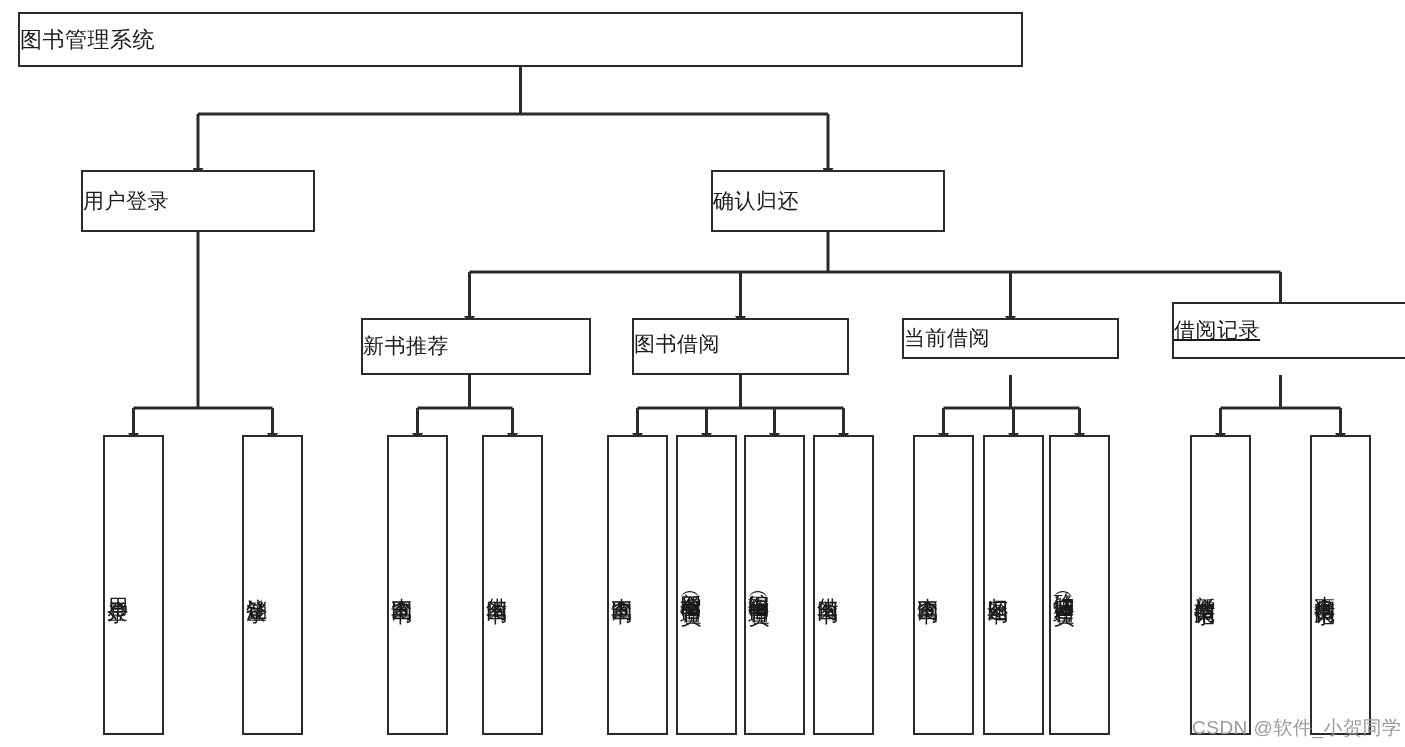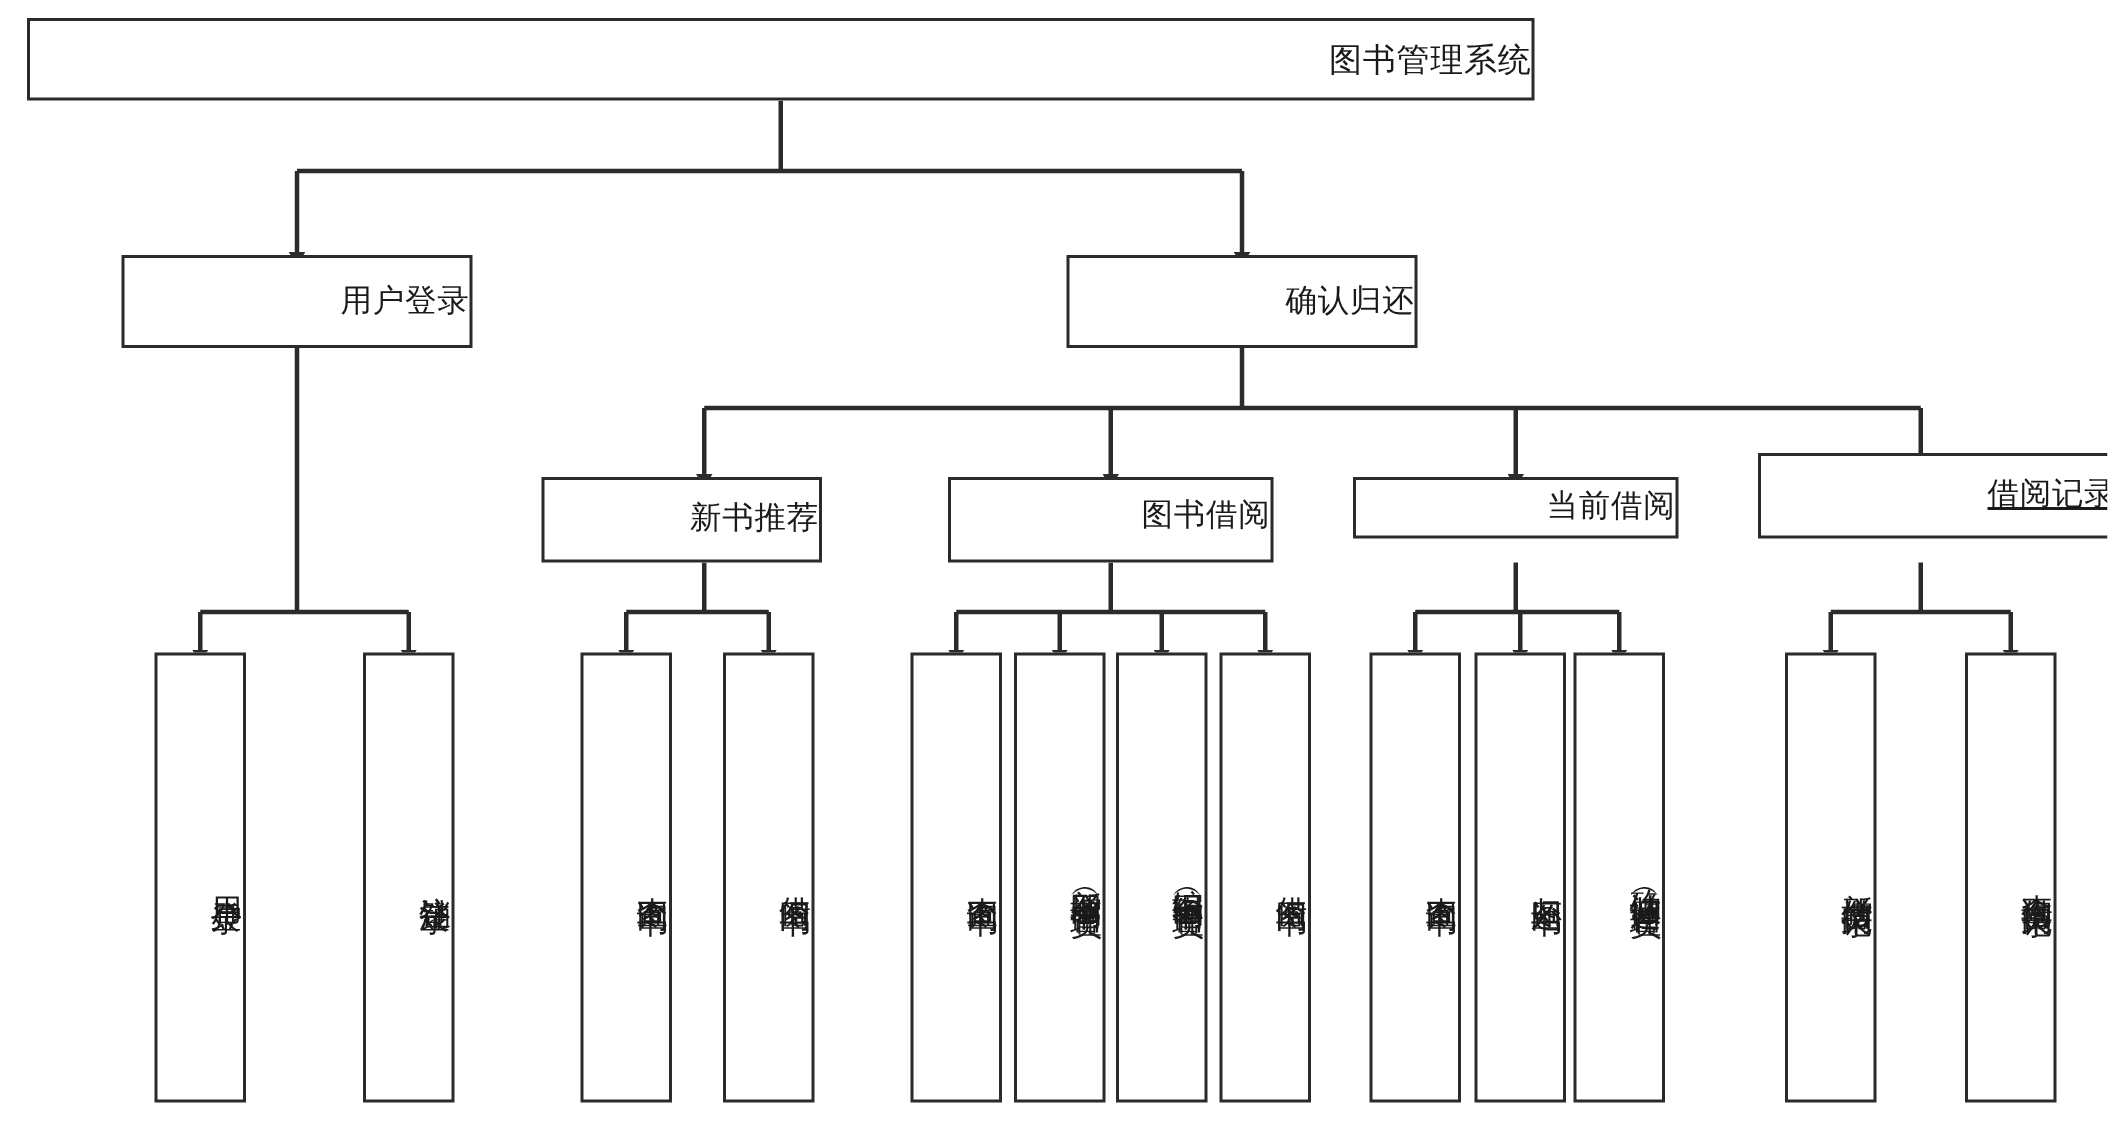--- a/index.html
+++ b/index.html
@@ -25,21 +25,21 @@
     height: 747px;
     pointer-events: none;
   }
   .node {
     position: absolute;
     box-sizing: border-box;
     background: #ffffff;
     border: 2px solid #2b2b2b;
     display: flex;
     align-items: center;
-    justify-content: flex-end;
+    justify-content: flex-start;
     color: #1a1a1a;
   }
   .node.horiz {
     font-size: 21px;
     line-height: 1.25;
     letter-spacing: 0.5px;
   }
   .node.vert {
     font-size: 21px;
     letter-spacing: 1px;
@@ -114,21 +114,21 @@
   <div id="nodes-layer">
       <div class="node horiz root" style="left: 18px; top: 12px; width: 1005px; height: 55px;">
         <span class="htext">图书管理系统</span>
       </div>
       <div class="node horiz" style="left: 81px; top: 170px; width: 234px; height: 62px;">
         <span class="htext">用户登录</span>
       </div>
       <div class="node horiz" style="left: 711px; top: 170px; width: 234px; height: 62px;">
         <span class="htext">确认归还</span>
       </div>
-      <div class="node horiz" style="left: 361px; top: 318px; width: 187px; height: 57px;">
+      <div class="node horiz" style="left: 361px; top: 318px; width: 230px; height: 57px;">
         <span class="htext">新书推荐</span>
       </div>
       <div class="node horiz" style="left: 632px; top: 318px; width: 217px; height: 57px; font-family: Liberation Mono, monospace;">
         <span class="htext">图书借阅</span>
       </div>
       <div class="node horiz" style="left: 902px; top: 318px; width: 217px; height: 41px;">
         <span class="htext">当前借阅</span>
       </div>
       <div class="node horiz" style="left: 1172px; top: 302px; width: 241px; height: 57px; text-decoration: underline;">
         <span class="htext">借阅记录</span>
@@ -167,14 +167,15 @@
         <span class="vtext">确认归还（管理员）</span>
       </div>
       <div class="node vert" style="left: 1190px; top: 435px; width: 61px; height: 300px;">
         <span class="vtext">新增借阅记录</span>
       </div>
       <div class="node vert" style="left: 1310px; top: 435px; width: 61px; height: 300px;">
         <span class="vtext">查询借阅记录</span>
       </div>
     </div>
 
+  <div class="watermark" style="left: 1192px; top: 715px;">CSDN @软件_小贺同学</div>
 
 </div>
 
 </body></html>

